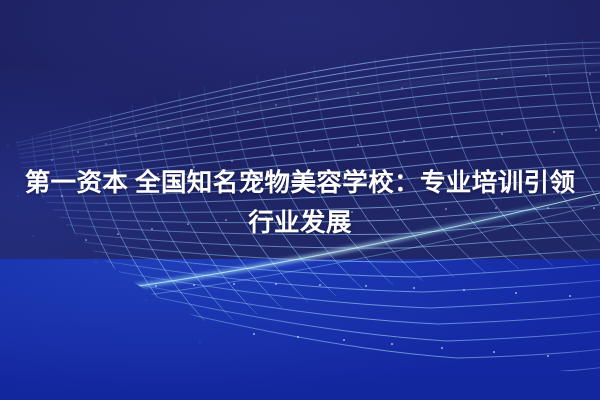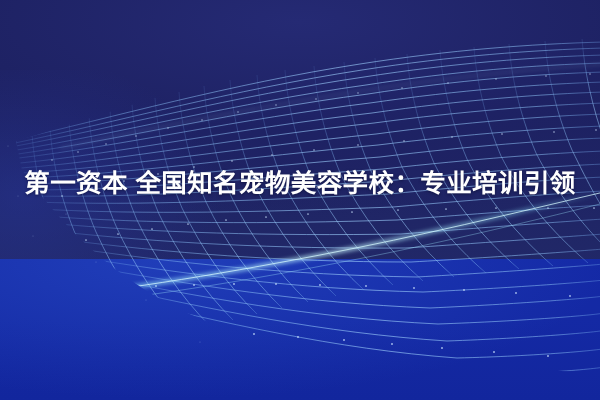--- a/index.html
+++ b/index.html
@@ -49,20 +49,21 @@
   .headline{
     position:absolute;left:0;top:163px;width:600px;
     text-align:center;
     color:#ffffff;
     font-size:25.5px;
     font-weight:bold;
     line-height:40px;
     letter-spacing:.4px;
     text-shadow:0 1px 3px rgba(8,10,40,.55);
     white-space:nowrap;
+    font-family:Liberation Serif, serif;
   }
   .headline .l1{display:block;}
   .headline .l2{display:block;}
 </style>
 </head>
 <body>
 
 <div id="stage">
 
   <div class="bg-base"></div>
@@ -248,15 +249,16 @@
         <circle cx="33" cy="236" r="0.6"></circle>
           <circle cx="96" cy="262" r="0.6"></circle>
         <circle cx="146" cy="300" r="0.6"></circle>
           <circle cx="200" cy="342" r="0.6"></circle>
       </g>
     </svg>
   </div>
 
   <div class="headline">
     <span class="l1">第一资本 全国知名宠物美容学校：专业培训引领</span>
+    <span class="l2">行业发展</span>
   </div>
 
 </div>
 
 </body></html>

